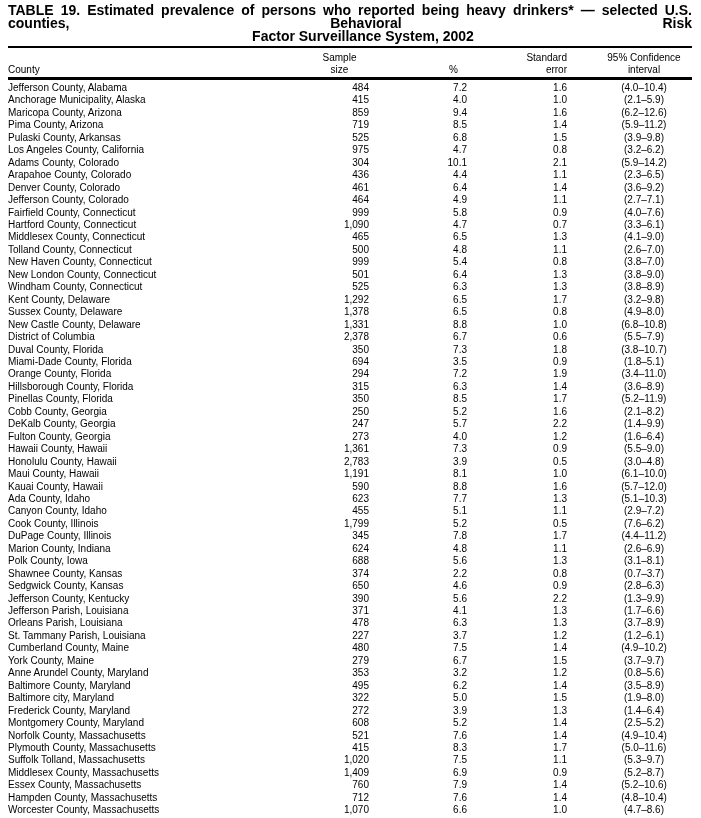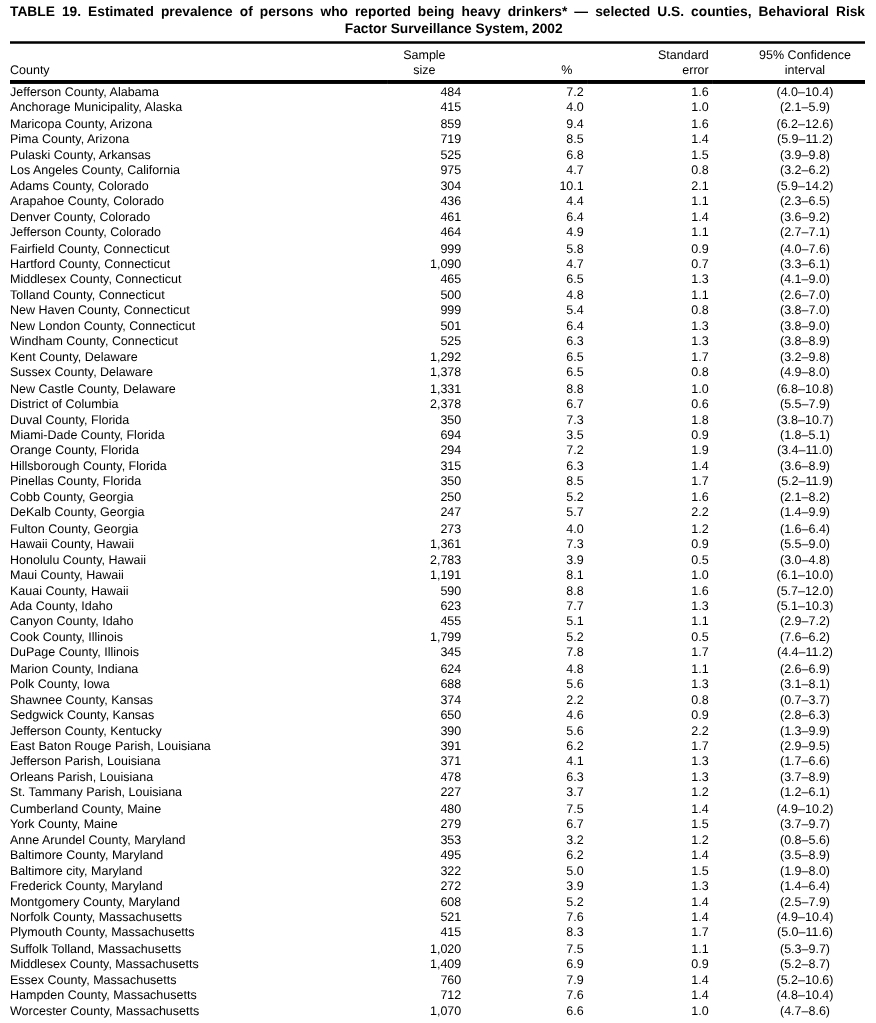--- a/index.html
+++ b/index.html
@@ -6,21 +6,21 @@
   body {
     width: 701px; height: 818px; overflow: hidden;
     background: #ffffff; color: #000000;
     font-family: "Liberation Sans", "DejaVu Sans", sans-serif;
     -webkit-font-smoothing: antialiased;
   }
   .page { padding: 4px 9px 0 8px; }
 
   .table-title {
     font-weight: bold;
-    font-size: 11px;
+    font-size: 14px;
     line-height: 13px;
     padding-bottom: 3px;
     border-bottom: 2px solid #000;
   }
   .title-line1 { text-align: justify; text-align-last: justify; }
   .title-line2 { text-align: center; padding-left: 26px; }
 
   table.data-table {
     width: 100%;
     border-collapse: collapse;
@@ -390,27 +390,20 @@
           <td class="c-ci">(2.8–6.3)</td>
         </tr>
         <tr>
           <td class="c-county">Jefferson County, Kentucky</td>
           <td class="c-num">390</td>
           <td class="c-num">5.6</td>
           <td class="c-num">2.2</td>
           <td class="c-ci">(1.3–9.9)</td>
         </tr>
         <tr>
-          <td class="c-county">East Baton Rouge Parish, Louisiana</td>
-          <td class="c-num">391</td>
-          <td class="c-num">6.2</td>
-          <td class="c-num">1.7</td>
-          <td class="c-ci">(2.9–9.5)</td>
-        </tr>
-        <tr>
           <td class="c-county">Jefferson Parish, Louisiana</td>
           <td class="c-num">371</td>
           <td class="c-num">4.1</td>
           <td class="c-num">1.3</td>
           <td class="c-ci">(1.7–6.6)</td>
         </tr>
         <tr>
           <td class="c-county">Orleans Parish, Louisiana</td>
           <td class="c-num">478</td>
           <td class="c-num">6.3</td>
@@ -464,21 +457,21 @@
           <td class="c-num">272</td>
           <td class="c-num">3.9</td>
           <td class="c-num">1.3</td>
           <td class="c-ci">(1.4–6.4)</td>
         </tr>
         <tr>
           <td class="c-county">Montgomery County, Maryland</td>
           <td class="c-num">608</td>
           <td class="c-num">5.2</td>
           <td class="c-num">1.4</td>
-          <td class="c-ci">(2.5–7.9)</td>
+          <td class="c-ci">(2.5–5.2)</td>
         </tr>
         <tr>
           <td class="c-county">Norfolk County, Massachusetts</td>
           <td class="c-num">521</td>
           <td class="c-num">7.6</td>
           <td class="c-num">1.4</td>
           <td class="c-ci">(4.9–10.4)</td>
         </tr>
         <tr>
           <td class="c-county">Plymouth County, Massachusetts</td>

